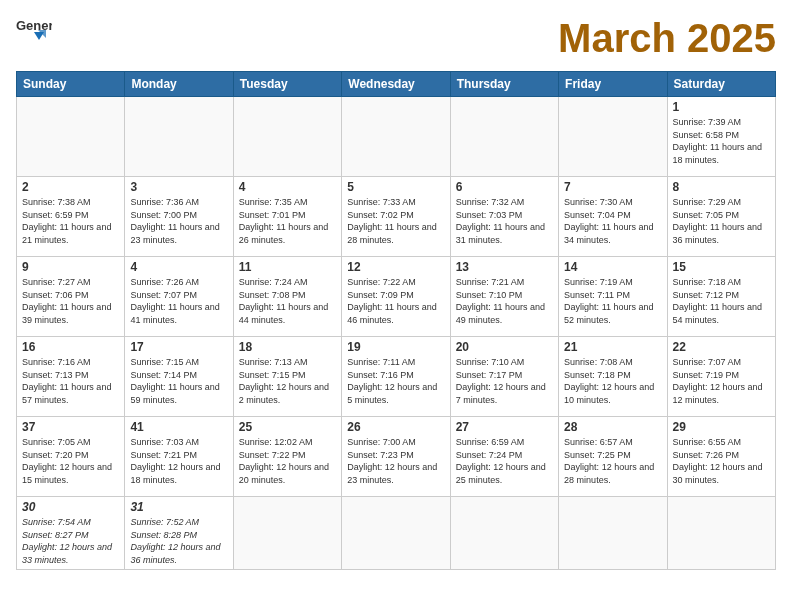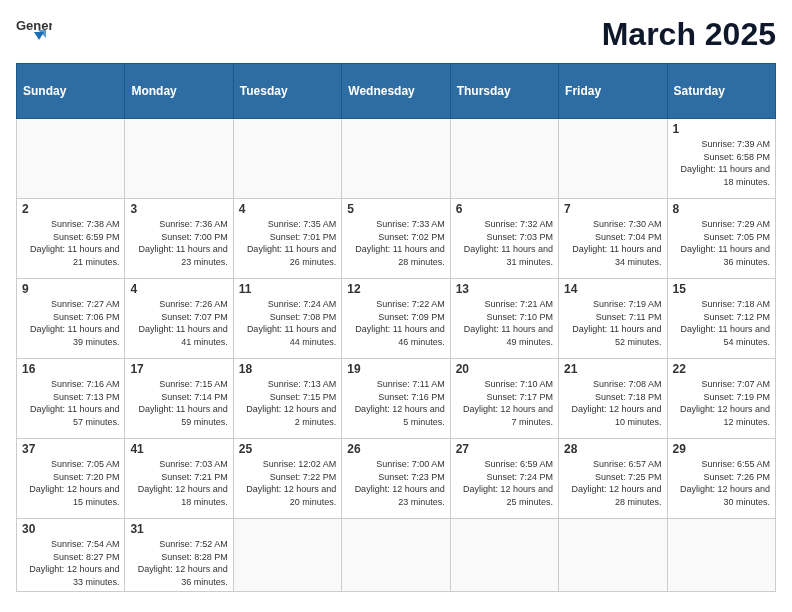--- a/index.html
+++ b/index.html
@@ -22,40 +22,40 @@
       gap: 4px;
     }
     .logo-icon {
       width: 36px;
       height: 28px;
     }
     .title-section {
       text-align: right;
     }
     .month-title {
-      font-size: 32px;
+      font-size: 40px;
       font-weight: bold;
-      color: #0f172a;
+      color: #a16207;
     }
     .subtitle {
       font-size: 14px;
       color: #555;
     }
     .calendar {
       width: 100%;
       border-collapse: collapse;
       border: 1px solid #aaa;
     }
     .calendar th {
       background: #2e6da4;
       color: #fff;
       font-size: 12px;
       font-weight: bold;
       text-align: left;
-      padding: 20px 6px;
+      padding: 5px 6px;
       border: 1px solid #1a5a8a;
     }
     .calendar td {
       width: calc(100% / 7);
       vertical-align: top;
       border: 1px solid #ccc;
       padding: 3px 5px;
       font-size: 9.5px;
       color: #333;
       min-height: 70px;
@@ -64,27 +64,27 @@
     .day-num {
       font-weight: bold;
       font-size: 12px;
       display: block;
       margin-bottom: 2px;
     }
     .day-info {
       font-size: 9px;
       line-height: 1.4;
       color: #333;
-      text-align: right;
     }
     .empty-cell {
       background: #f9f9f9;
     }
     .last-row td {
       height: 65px;
+      font-style: italic;
     }
   </style>
 </head>
 <body>
 
 <div class="header-section">
   <div class="logo">
     <svg class="logo-icon" viewBox="0 0 36 28">
       <text x="0" y="14" font-size="13" font-weight="bold" fill="#333">General</text>
       <polygon points="18,16 28,16 23,24" fill="#1a6eb5"></polygon>

